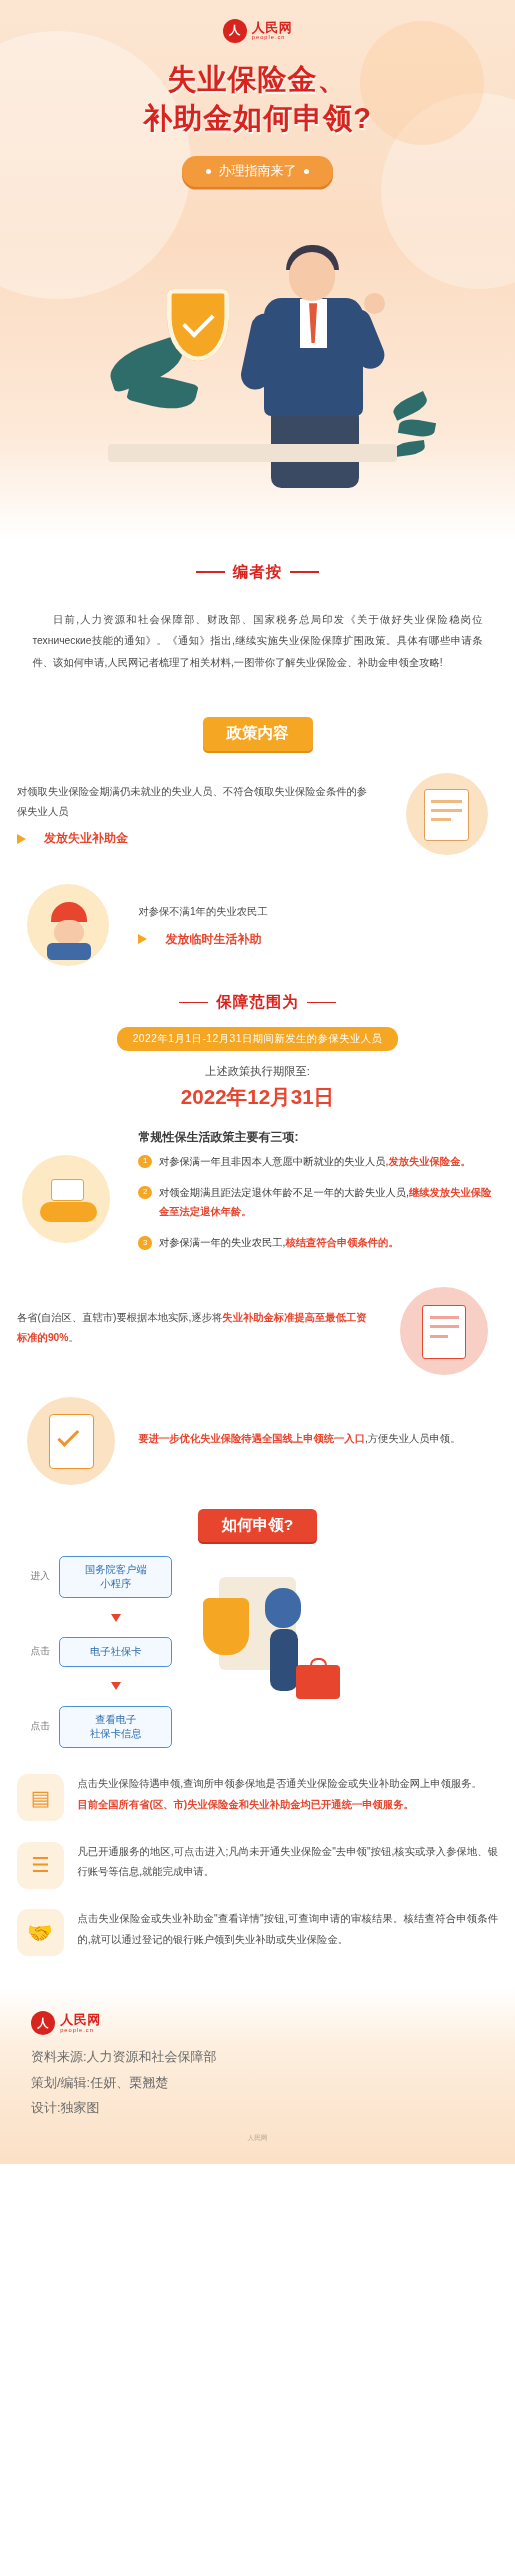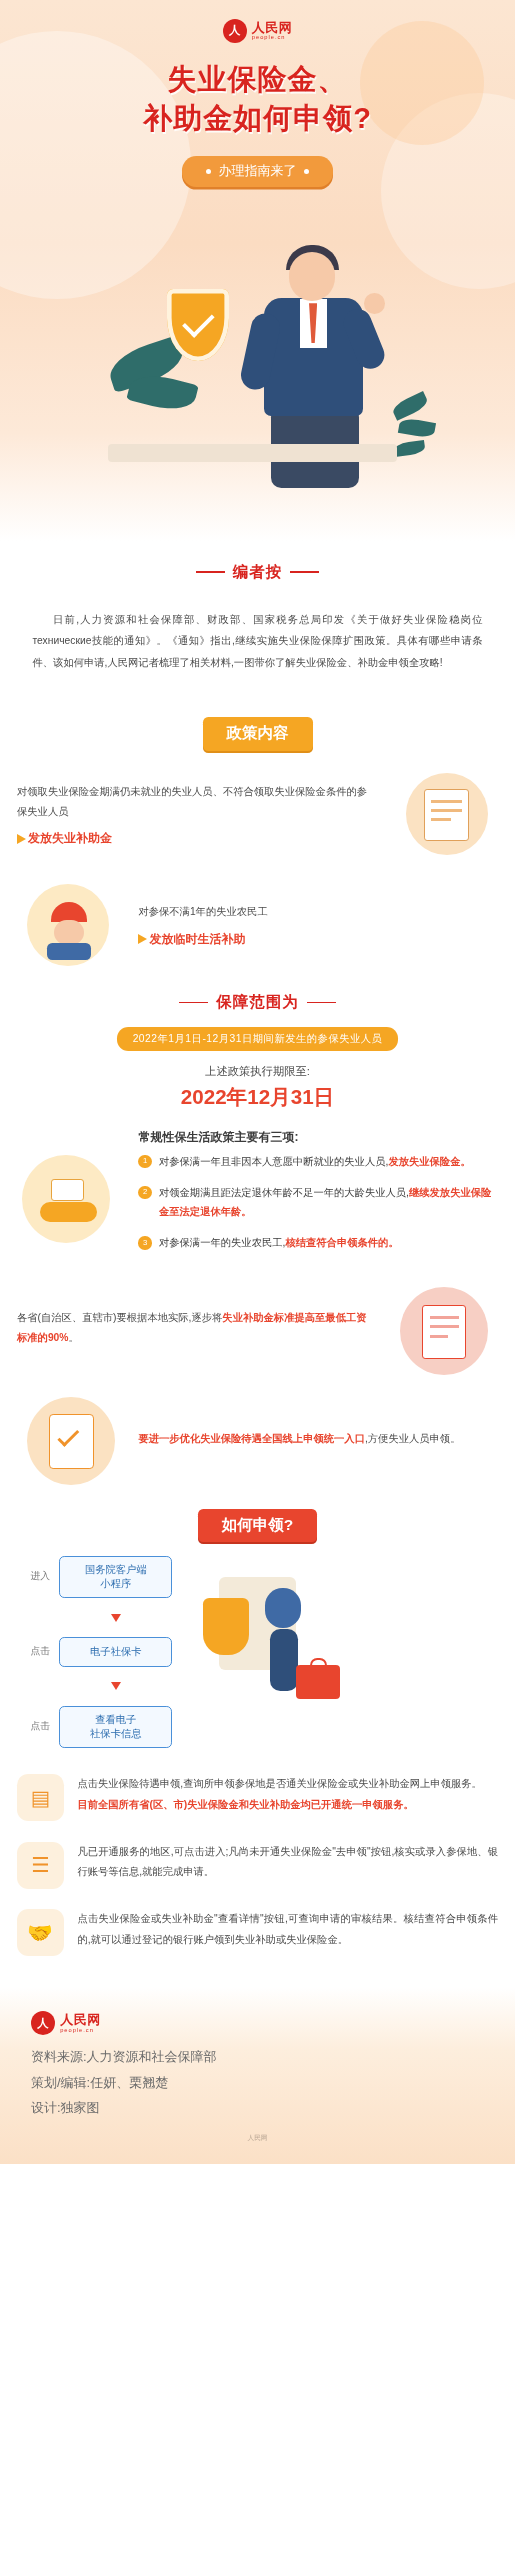--- a/index.html
+++ b/index.html
@@ -131,21 +131,21 @@
   .note-box { padding: 3.1px 15.5px 10.3px; }
 
   
   .row { display:flex; align-items:center; gap:13.4px; margin: 17.5px 0; }
   .row.reverse { flex-direction: row-reverse; }
   .row .txtcol { flex:1; }
   .row .illu { width: 108px; height: 93px; position:relative; flex:none; }
 
   .row-text { font-size:10.3px; line-height:1.95; color:#4a4a4a; }
   .tagline {
-    display:inline-flex; align-items:center; gap:2px;
+    display:inline-flex; align-items:center; gap:18px;
     margin-top: 8.2px; font-size:12px; font-weight:bold; color:#e8452e;
   }
   .arrow {
     width:0;height:0;border-left:9.3px solid #f5a623;border-top:5.7px solid transparent;border-bottom:5.7px solid transparent;
   }
   .hl-orange { color:#e8452e; font-weight:bold; }
 
   
   .ci { position:absolute; inset:0; border-radius:50%; }
   .ci.org { background:#fbe2c2; }

